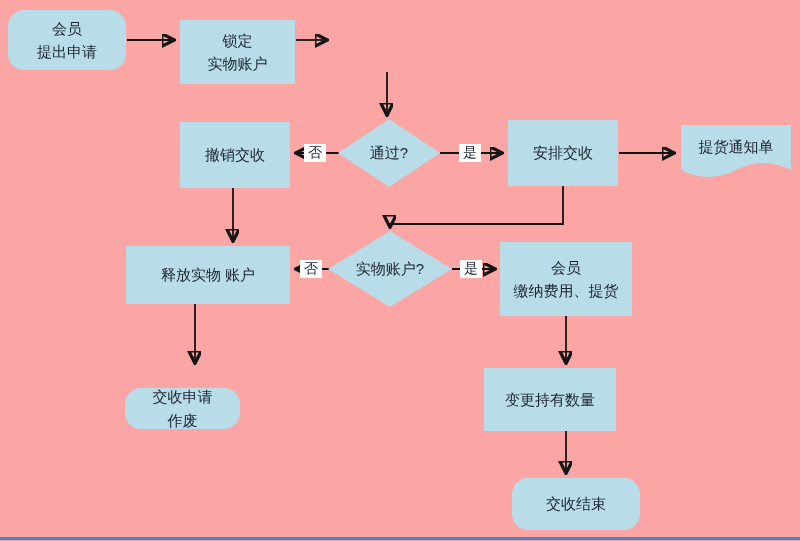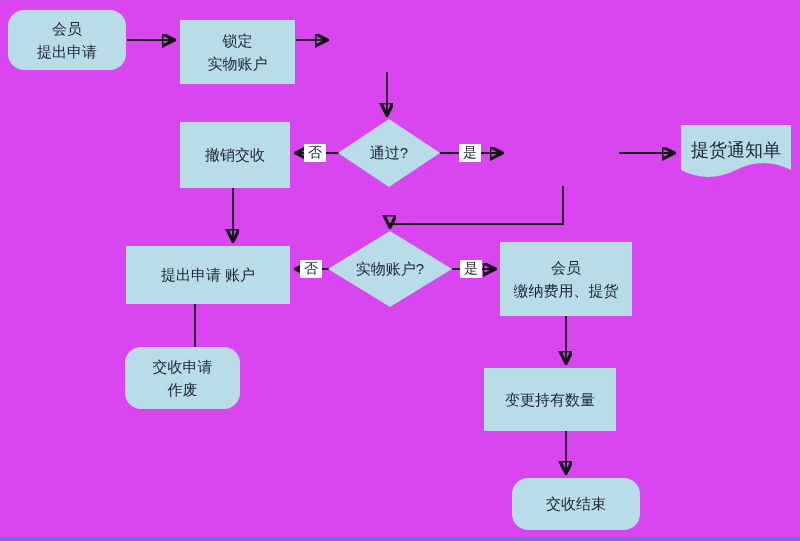--- a/index.html
+++ b/index.html
@@ -1,19 +1,19 @@
 <!DOCTYPE html>
 <html><head>
 <meta charset="utf-8">
 <style>
   html,body{margin:0;padding:0;background:#ffffff;}
   .canvas{
     position:relative;
     width:800px;height:541px;
-    background:#d946ef;
+    background:#fca5a5;
     font-family:"Liberation Sans","DejaVu Sans",sans-serif;
     overflow:hidden;
   }
   .arrows{position:absolute;left:0;top:0;z-index:1;}
   .arrows path{stroke:#141414;stroke-width:1.8;fill:none;}
   .node{
     position:absolute;z-index:2;
     background:#b8dce8;
     display:flex;align-items:center;justify-content:center;
     text-align:center;color:#1c2430;
@@ -26,21 +26,21 @@
     background:transparent;
   }
   .diamond .shape{
     position:absolute;left:0;top:0;width:100%;height:100%;
     background:#b8dce8;
     clip-path:polygon(50% 0,100% 50%,50% 100%,0 50%);
   }
   .diamond span{position:relative;z-index:1;}
   .doc{
     position:absolute;z-index:2;
-    color:#1c2430;font-size:18px;text-align:center;
+    color:#1c2430;font-size:15px;text-align:center;
   }
   .doc svg{position:absolute;left:0;top:0;}
   .doc span{
     position:absolute;left:0;top:14px;width:100%;z-index:1;
   }
   .edge-label{
     position:absolute;z-index:3;
     transform:translate(-50%,-50%);
     background:#ffffff;
     padding:0 4px;
@@ -90,43 +90,46 @@
 
   <div class="node rect" style="left:180px;top:122px;width:110px;height:66px">
     <span>撤销交收</span>
   </div>
 
   <div class="node diamond" style="left:338px;top:119px;width:102px;height:68px">
     <i class="shape"></i>
     <span>通过?</span>
   </div>
 
+  <div class="node rect" style="left:508px;top:120px;width:110px;height:66px">
+    <span>安排交收</span>
+  </div>
 
   <div class="doc" style="left:680px;top:124px;width:112px;height:60px">
     <svg width="112" height="60" viewBox="0 0 112 60">
       <path d="M1,1 H111 V46 Q83,32 56,46 Q28,60 1,46 Z" fill="#b8dce8" stroke="none"></path>
     </svg>
     <span>提货通知单</span>
   </div>
 
   <div class="node diamond" style="left:328px;top:231px;width:124px;height:76px">
     <i class="shape"></i>
     <span>实物账户?</span>
   </div>
 
   <div class="node rect" style="left:126px;top:246px;width:164px;height:58px">
-    <span>提出申请 账户</span>
+    <span>释放实物 账户</span>
   </div>
 
   <div class="node rect" style="left:500px;top:242px;width:132px;height:74px">
     <span>会员
 缴纳费用、提货</span>
   </div>
 
-  <div class="node round" style="left:125px;top:347px;width:115px;height:62px">
+  <div class="node round" style="left:125px;top:388px;width:115px;height:41px">
     <span>交收申请
 作废</span>
   </div>
 
   <div class="node rect" style="left:484px;top:368px;width:132px;height:63px">
     <span>变更持有数量</span>
   </div>
 
   <div class="node round" style="left:512px;top:478px;width:128px;height:52px">
     <span>交收结束</span>

